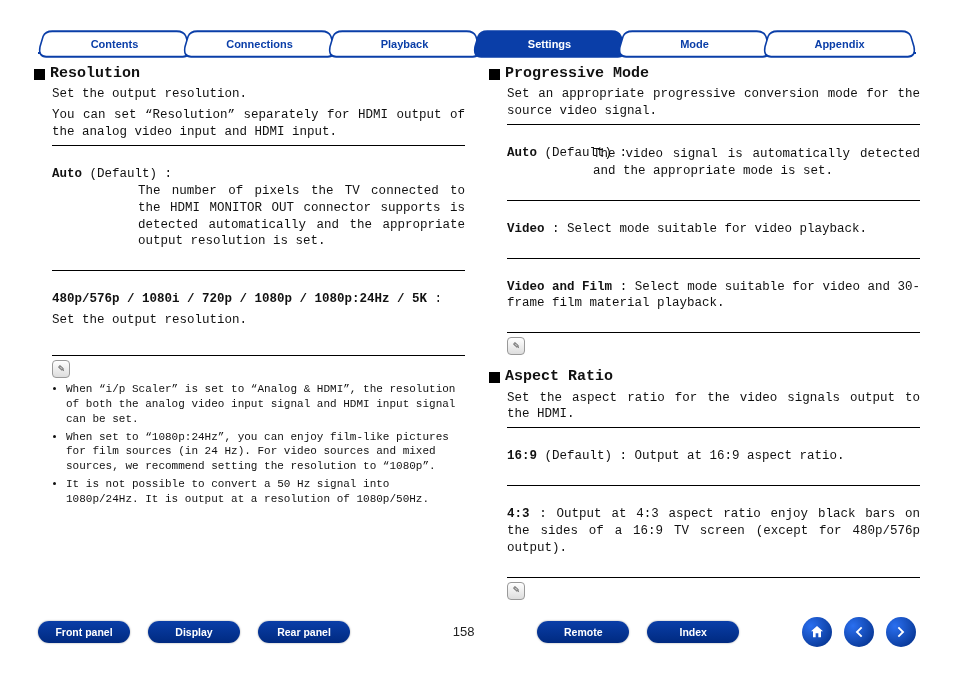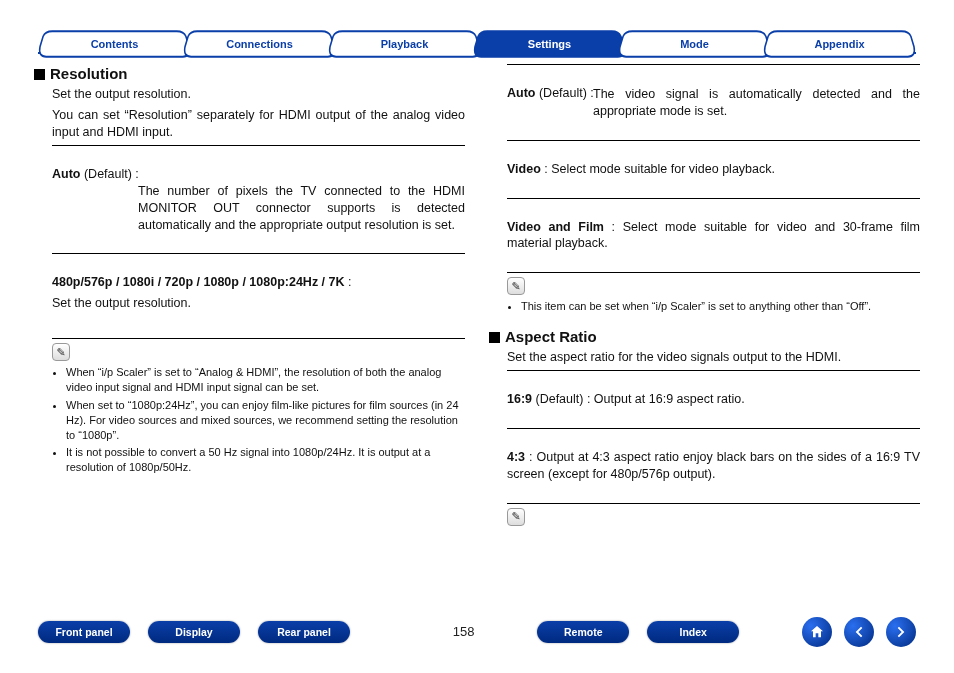--- a/index.html
+++ b/index.html
@@ -45,20 +45,21 @@
   .tab span{position:relative;z-index:2;}
   .tab.active{color:#fff;}
   .tab:last-child{margin-right:0;}
 
   
   .cols{
     position:absolute;
     top:64px; left:34px; right:34px;
     display:flex;
     gap:24px;
+    font-family:Liberation Mono, monospace;
   }
   .col{flex:1; min-width:0;}
 
   h2{
     margin:0 0 2px 0;
     font-size:15px;
     font-weight:bold;
     display:flex;
     align-items:center;
   }
@@ -178,50 +179,51 @@
         <span>Resolution</span>
       </h2>
     <p class="intro">Set the output resolution.</p>
     <p class="intro" style="text-align:justify;">You can set “Resolution” separately for HDMI output of the analog video input and HDMI input.</p>
 
     <div class="def" style="border-top:1px solid #000;">
       <span class="term">Auto</span><span> (Default) : </span><span style="display:inline;"></span>
       <div style="padding-left:86px;text-align:justify;">The number of pixels the TV connected to the HDMI MONITOR OUT connector supports is detected automatically and the appropriate output resolution is set.</div>
     </div>
     <div class="def">
-      <span class="term">480p/576p / 1080i / 720p / 1080p / 1080p:24Hz / 7K</span><span> :</span>
+      <span class="term">480p/576p / 1080i / 720p / 1080p / 1080p:24Hz / 5K</span><span> :</span>
       <div class="setres" style="margin-left:0;">Set the output resolution.</div>
     </div>
 
     <div class="pen">✎</div>
     <ul class="notes">
       <li>When “i/p Scaler” is set to “Analog &amp; HDMI”, the resolution of both the analog video input signal and HDMI input signal can be set.</li>
       <li>When set to “1080p:24Hz”, you can enjoy film-like pictures for film sources (in 24 Hz). For video sources and mixed sources, we recommend setting the resolution to “1080p”.</li>
       <li>It is not possible to convert a 50 Hz signal into 1080p/24Hz. It is output at a resolution of 1080p/50Hz.</li>
     </ul>
   </div>
 
   <div class="col">
+    <h2>
+        <span>Progressive Mode</span>
+      </h2>
+    <p class="intro">Set an appropriate progressive conversion mode for the source video signal.</p>
 
     <div class="def" style="border-top:1px solid #000;">
       <span class="term">Auto</span><span> (Default) : </span>
       <span style="display:inline;"></span>
       <div style="padding-left:86px;text-align:justify;margin-top:-16px;">The video signal is automatically detected and the appropriate mode is set.</div>
     </div>
     <div class="def">
       <span class="term">Video</span><span> : Select mode suitable for video playback.</span>
     </div>
     <div class="def">
       <span class="term">Video and Film</span><span> : Select mode suitable for video and 30-frame film material playback.</span>
     </div>
 
     <div class="pen">✎</div>
-    <ul class="notes">
-      <li>This item can be set when “i/p Scaler” is set to anything other than “Off”.</li>
-    </ul>
 
     <div style="height:10px;"></div>
 
     <h2>
         <span>Aspect Ratio</span>
       </h2>
     <p class="intro">Set the aspect ratio for the video signals output to the HDMI.</p>
 
     <div class="def" style="border-top:1px solid #000;">
       <span class="term">16:9</span><span> (Default) : </span><span>Output at 16:9 aspect ratio.</span>

